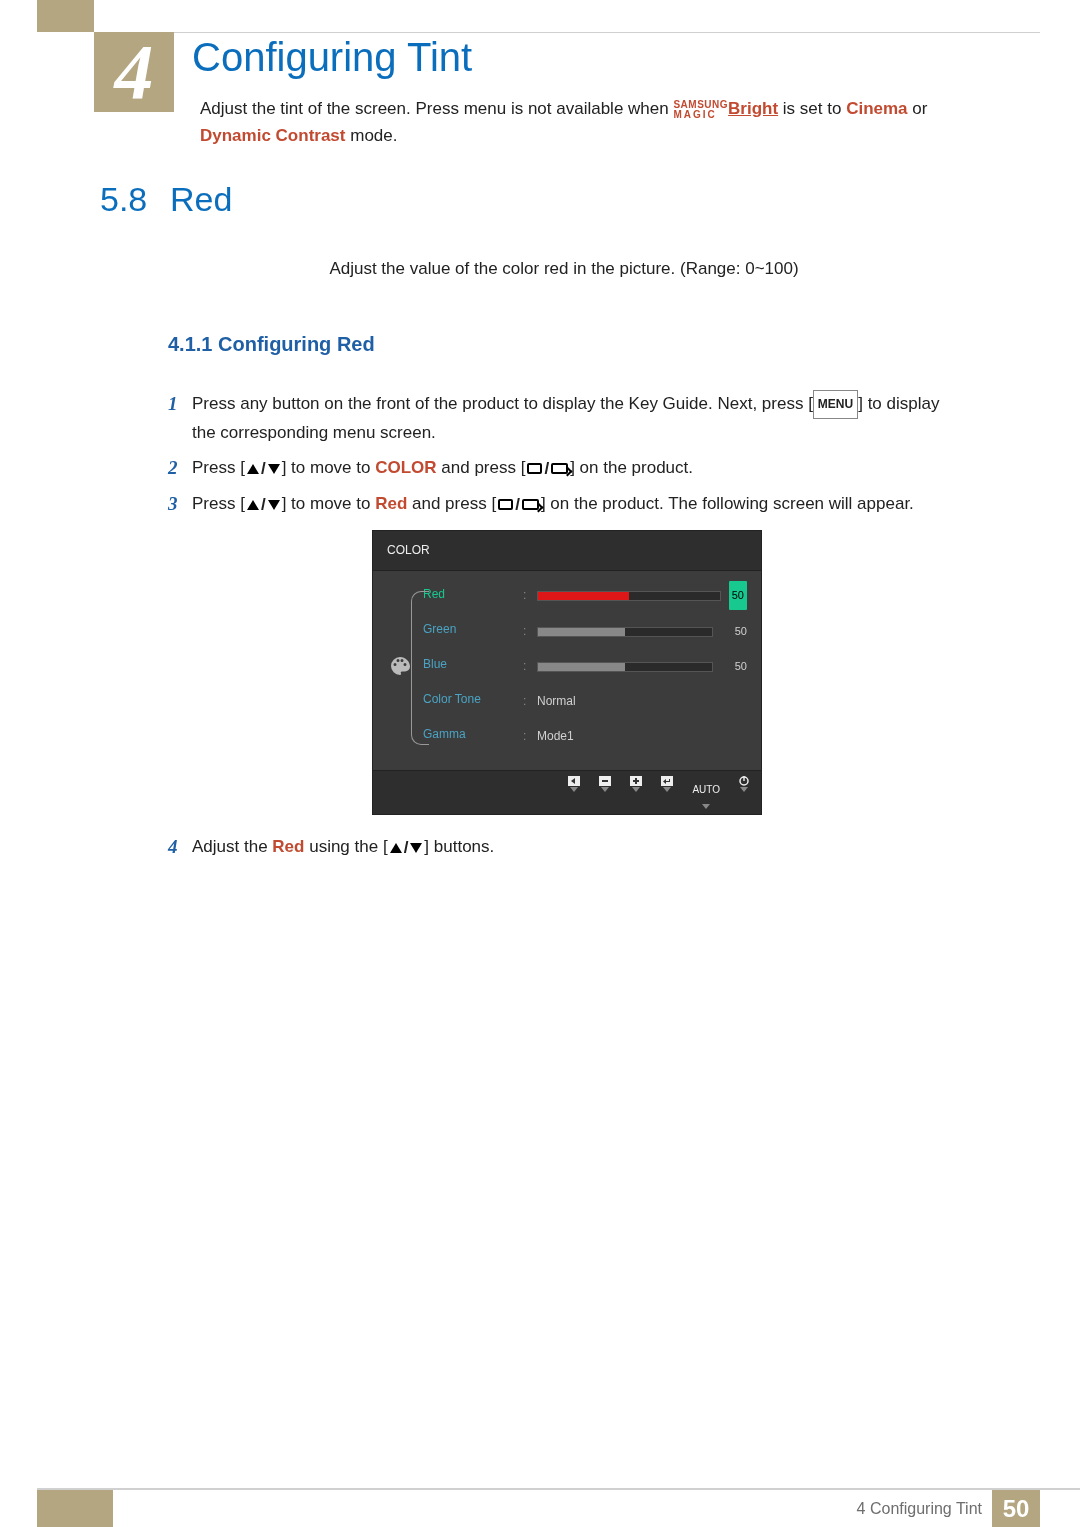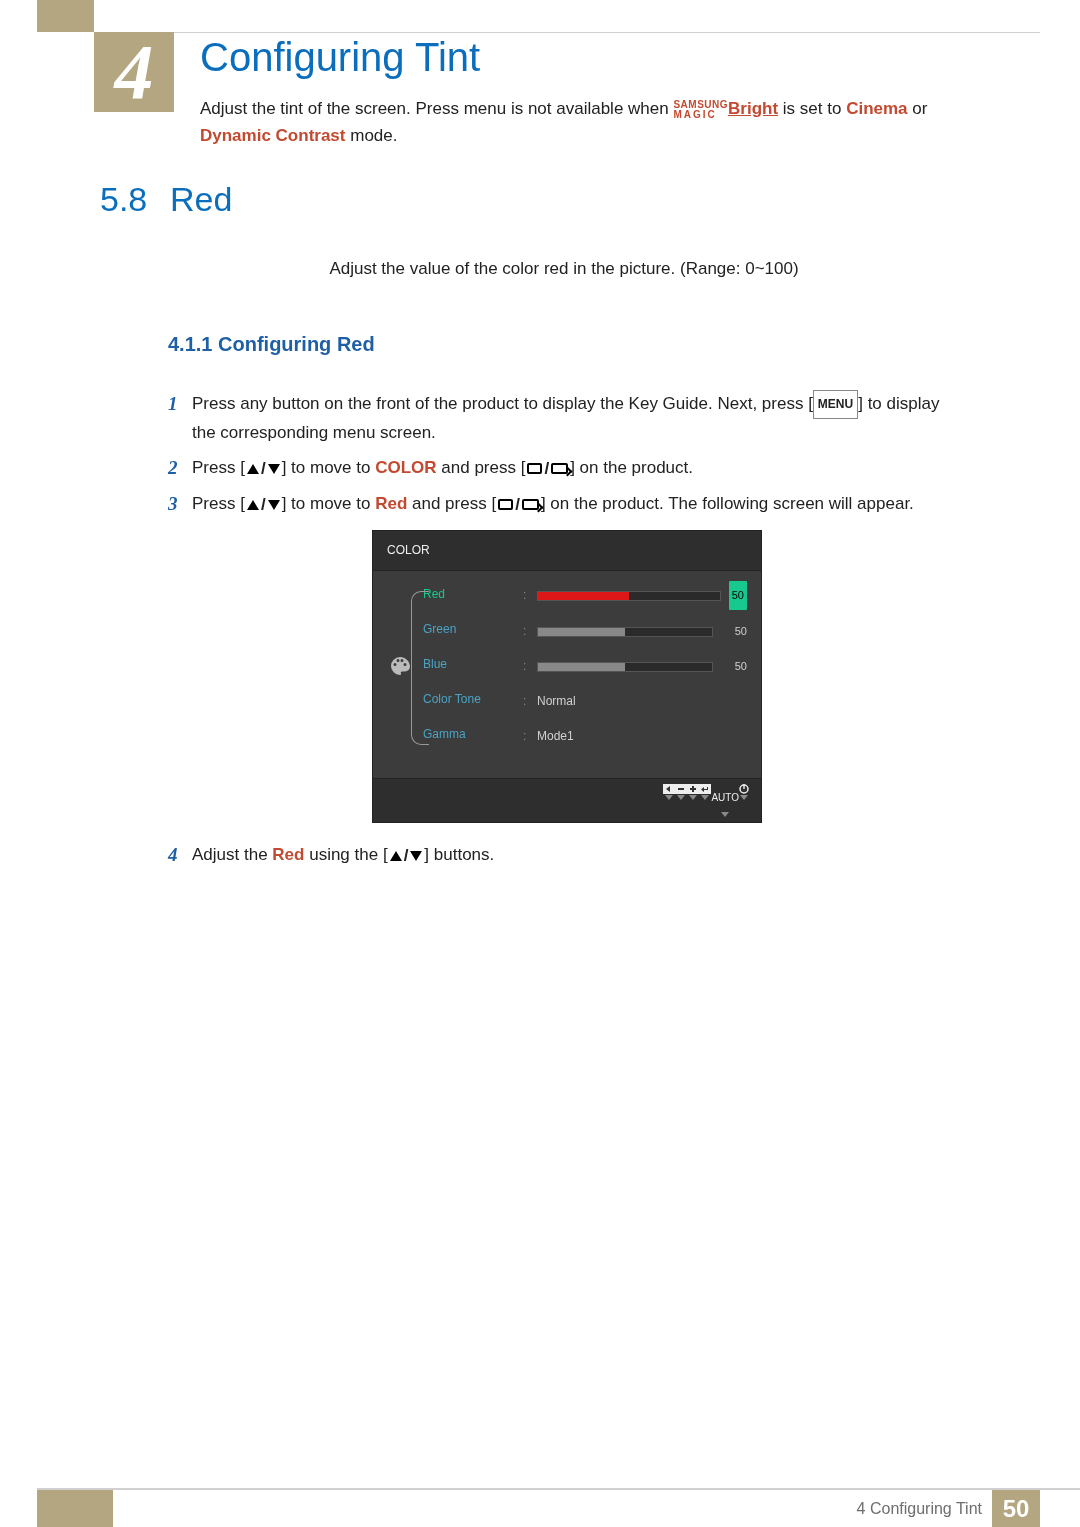--- a/index.html
+++ b/index.html
@@ -46,21 +46,21 @@
     font-family:Georgia,'Times New Roman',serif;
   }
   .top-line{
     position:absolute;
     left:174px; right:40px; top:32px;
     height:1px;
     background:#d0d0d0;
   }
   .chapter-title{
     position:absolute;
-    left:200px; top:35px;
+    left:192px; top:35px;
     font-size:40px;
     color:var(--blue);
   }
   .intro{
     position:absolute;
     left:200px; top:95px;
     right:120px;
     font-size:17px;
     line-height:27px;
     color:#222;
@@ -231,24 +231,23 @@
   }
   .bar-fill{position:absolute;left:0;top:0;bottom:0;}
   .bar-red .bar-fill{background:#dd1717;}
   .bar-grey .bar-fill{background:#888;}
   .valnum{width:26px;text-align:right;font-size:11px;}
   .valnum.hl{background:#17c98f;color:#000;padding:1px 3px;border-radius:1px;width:auto;}
   .osd-strip{
     background:var(--osd-bg2);
     display:flex;
     justify-content:flex-end;
-    gap:0;
+    gap:19px;
     padding:5px 12px;
     border-top:1px solid #222;
-    margin-top:8px;
   }
   .osd-strip .sic{
     color:#eee;font-size:10px;
     display:flex;flex-direction:column;align-items:center;gap:1px;
   }
   .sic svg{display:block;}
   .sic .dtri{width:0;height:0;border-left:4px solid transparent;border-right:4px solid transparent;border-top:5px solid #888;}
   .curve{
     position:absolute;
     left:38px;top:20px;bottom:25px;

